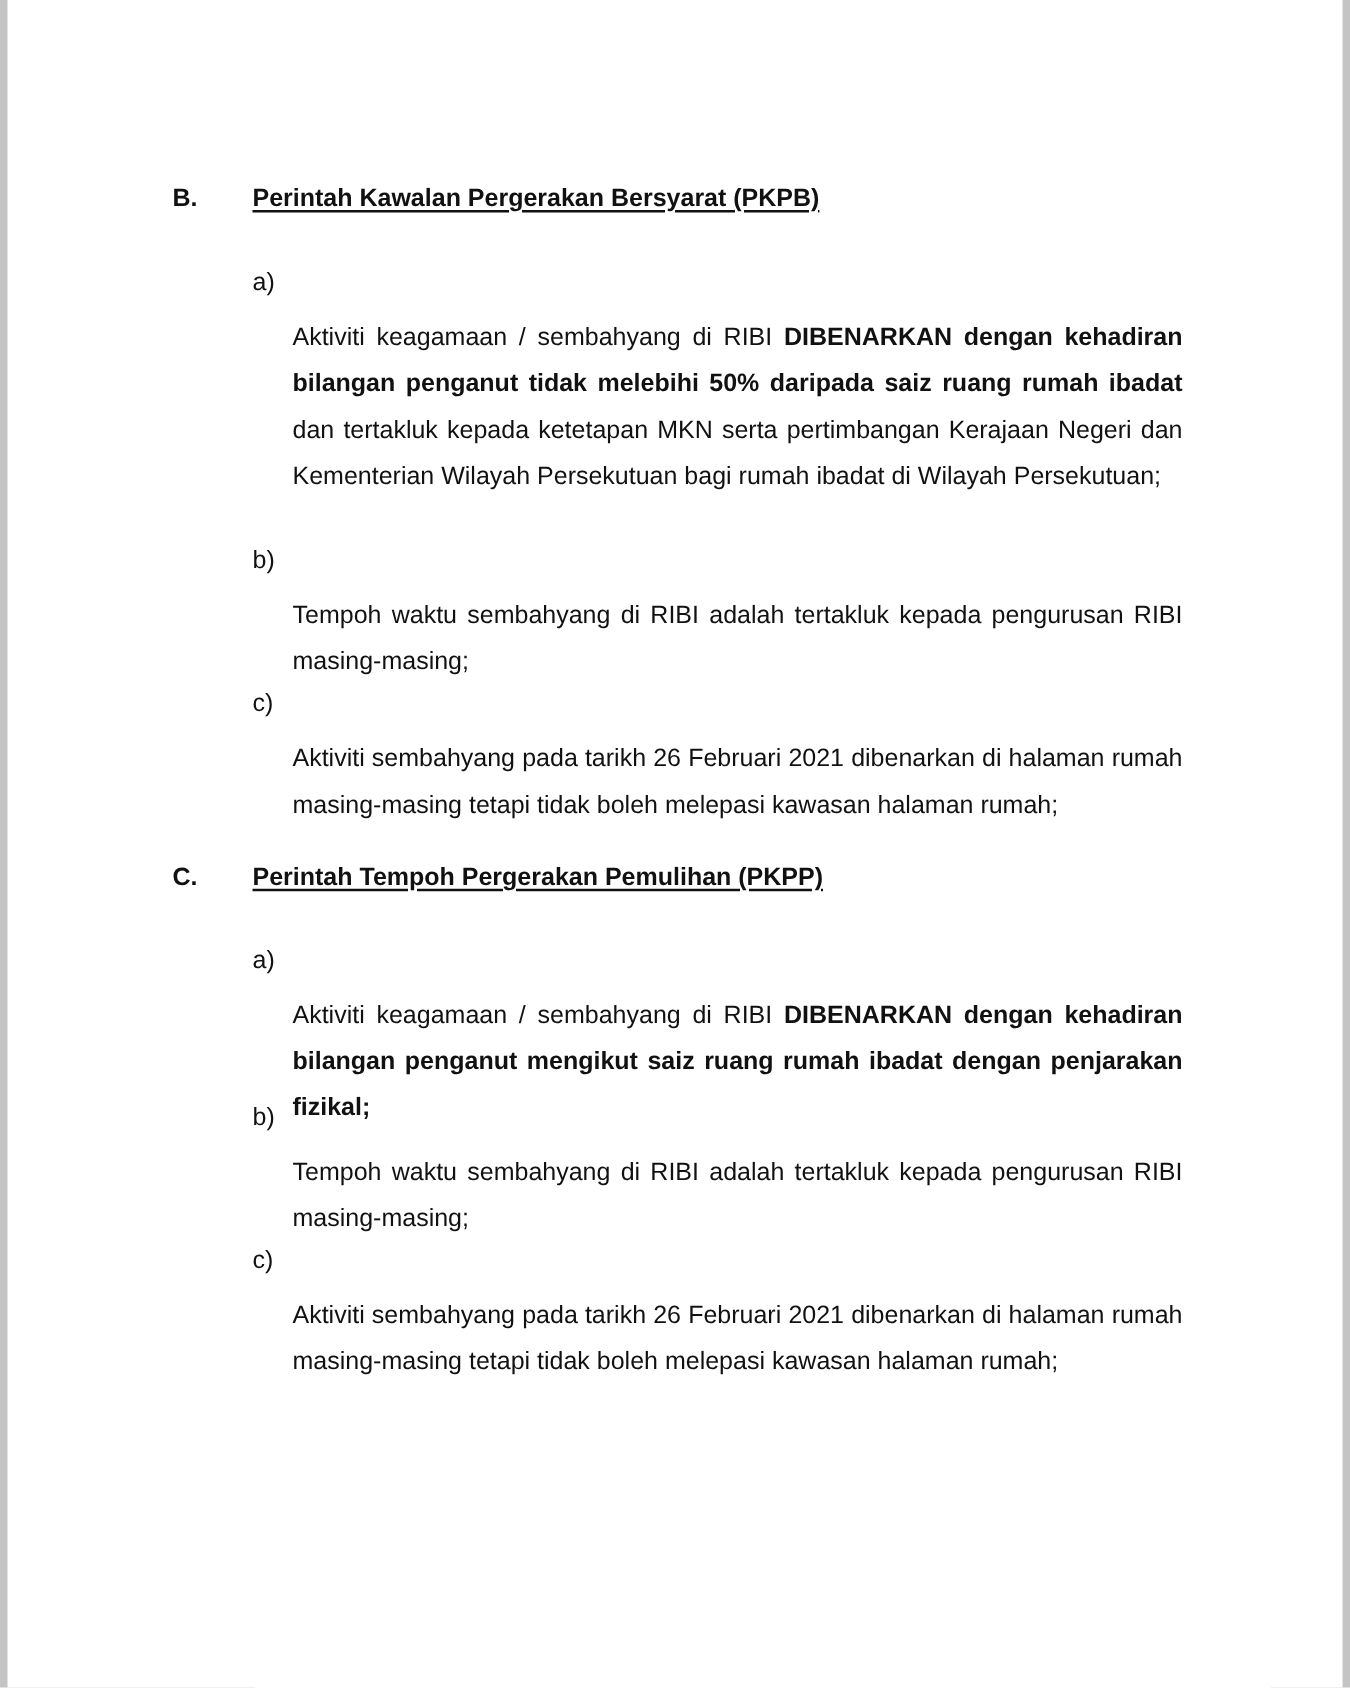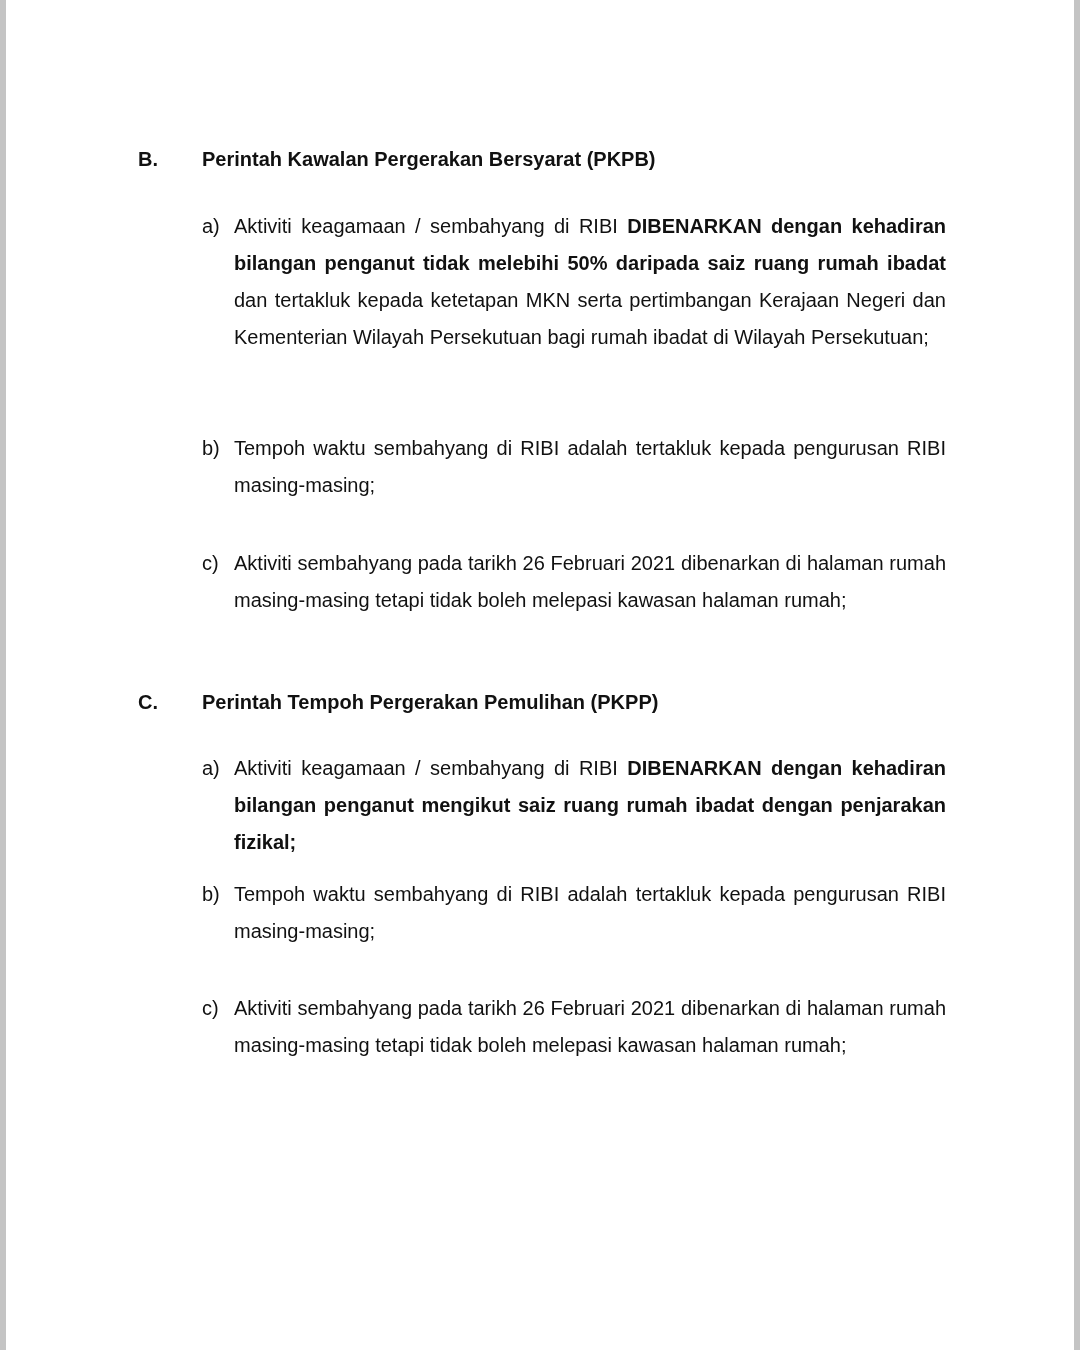--- a/index.html
+++ b/index.html
@@ -10,27 +10,27 @@
     color: #111;
   }
   .page {
     position: absolute; left: 6px; top: 0; width: 1068px; height: 1350px;
     background: #ffffff;
   }
   .section-head {
     position: absolute; left: 132px; font-weight: bold; font-size: 20px;
   }
   .section-head .letter { position: absolute; left: 0; top: 0; }
-  .section-head .title { position: absolute; left: 64px; top: 0; white-space: nowrap; text-underline-offset: 3px; }
+  .section-head .title { position: absolute; left: 64px; top: 0; white-space: nowrap; text-decoration: underline; text-underline-offset: 3px; }
   .item {
     position: absolute; left: 196px; width: 744px;
     font-size: 20px; line-height: 37px;
   }
   .item .lbl { position: absolute; left: 0; top: 0; }
-  .item .body { margin-left: 32px; text-align: justify; text-align-last: left; }
+  .item .body { margin-left: 32px; text-align: justify; text-align-last: left; margin-top: 44px; }
   .item .body b { font-weight: bold; }
 </style>
 </head>
 <body>
 
 <div class="page">
 
   <div class="section-head" style="top:148px;">
     <span class="letter">B.</span>
     <span class="title">Perintah Kawalan Pergerakan Bersyarat (PKPB)</span>

